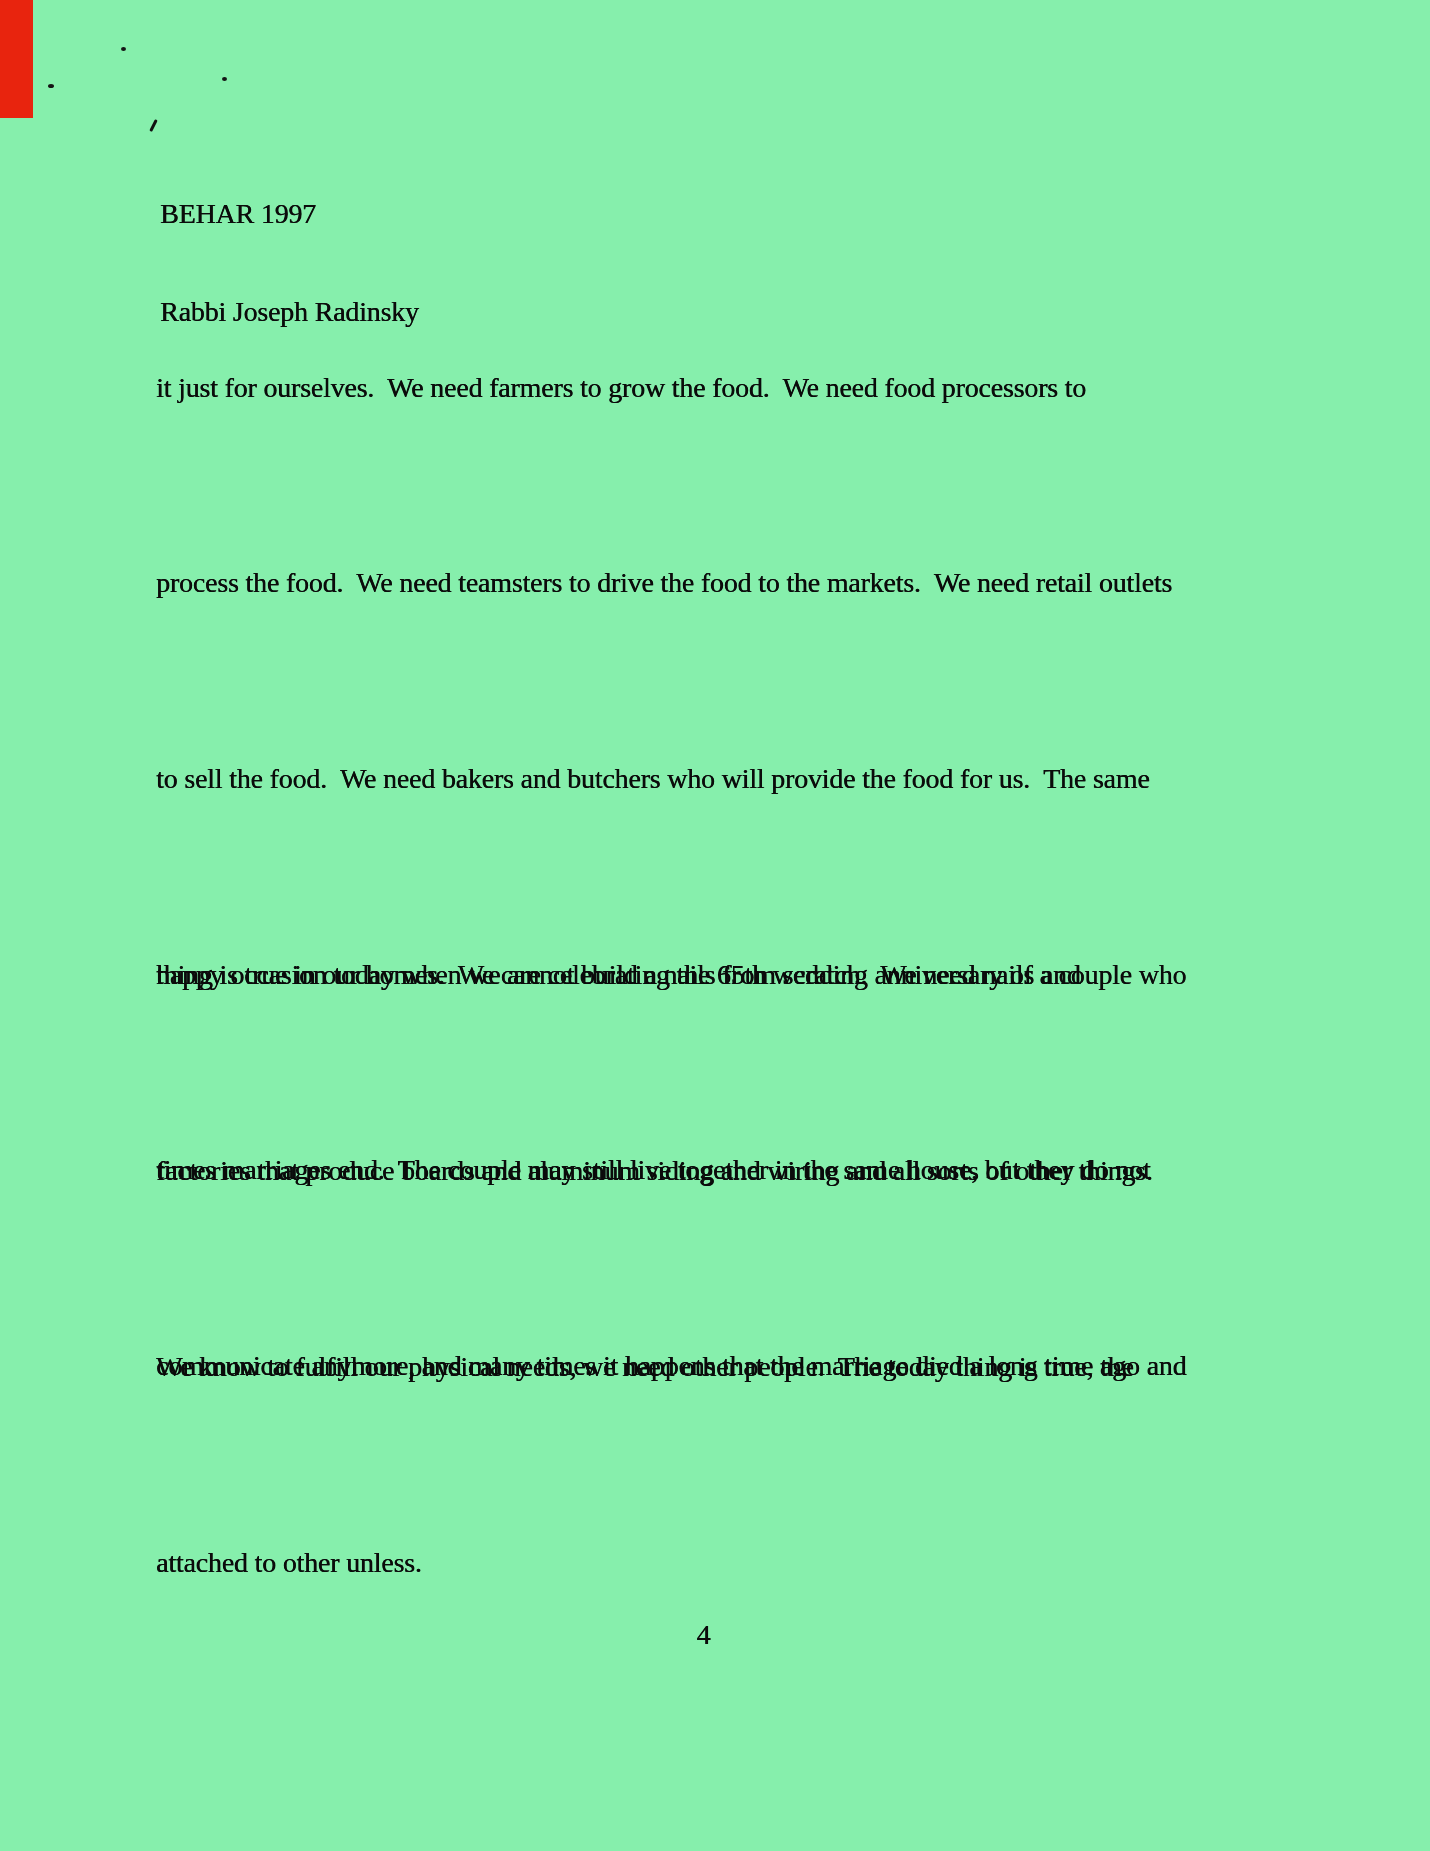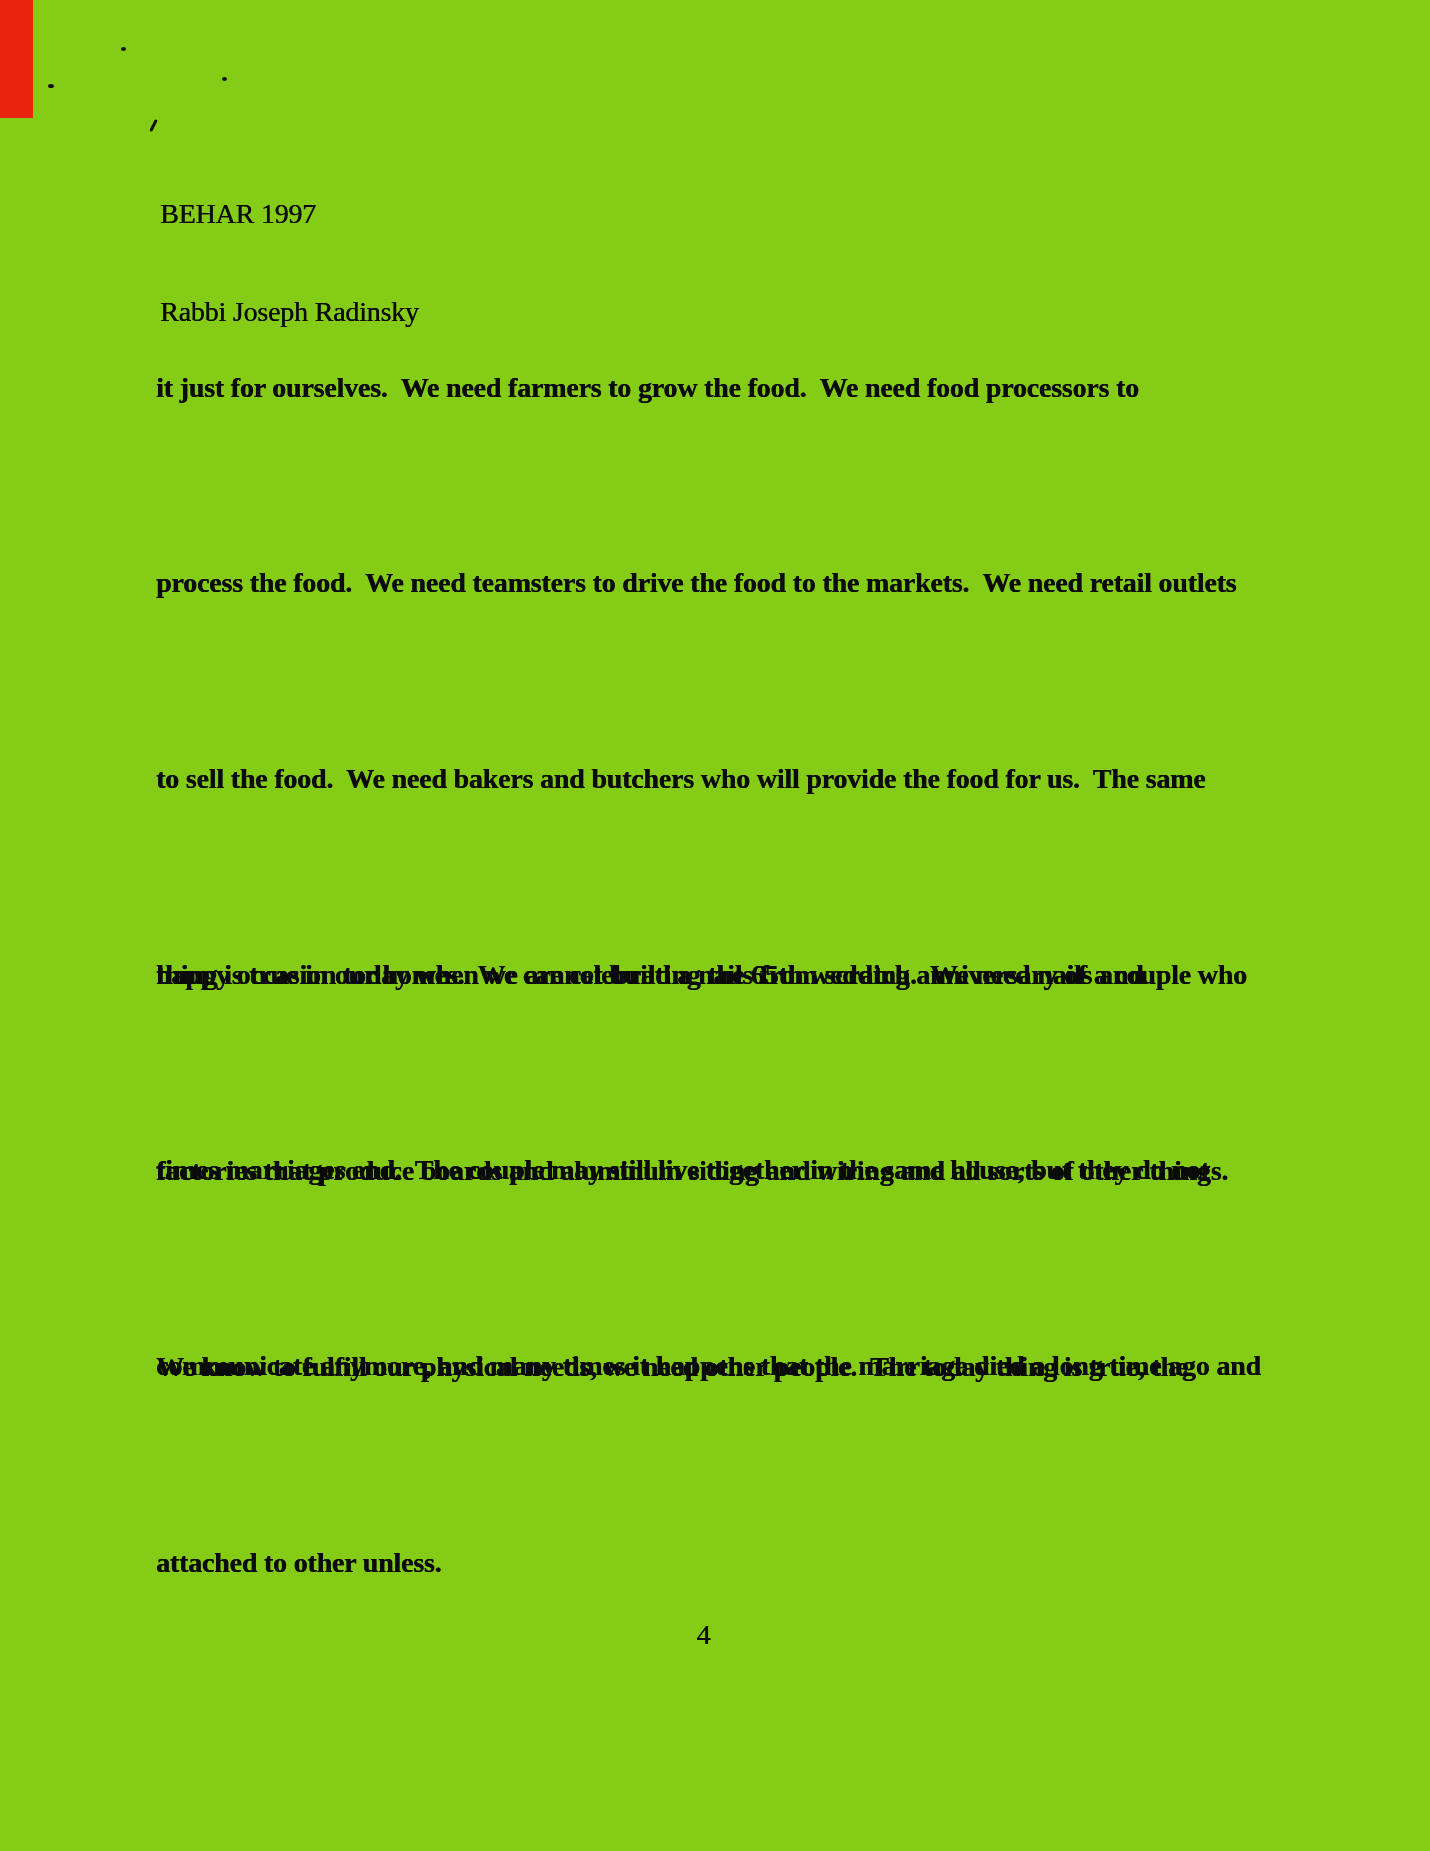--- a/index.html
+++ b/index.html
@@ -4,21 +4,21 @@
 <style>
   html, body { margin:0; padding:0; }
   body {
     width:1430px; height:1851px;
     background:#ffffff;
     position:relative;
     font-family:"Liberation Serif","DejaVu Serif",serif;
     color:#0b0b0b;
     overflow:hidden;
   }
-  .page { position:absolute; inset:0; overflow:hidden; background:#84cc16;padding-left:32px; }
+  .page { position:absolute; inset:0; overflow:hidden; background:#86efac;padding-left:32px; }
 
   
   .scan-stripe { position:absolute; left:0; top:0; width:33px; height:118px; background:#e8240e; }
   .speck { position:absolute; background:#141414; border-radius:50%; }
   .speck.s1 { left:121px; top:47px; width:5px; height:4px; }
   .speck.s2 { left:48px;  top:84px; width:6px; height:4px; }
   .speck.s3 { left:222px; top:77px; width:5px; height:4px; }
   .accent-mark { position:absolute; left:152px; top:119px; width:3px; height:13px;
                  background:#111; transform:rotate(27deg); border-radius:2px; }
 
@@ -28,21 +28,21 @@
     font-size:28px; line-height:32.5px; letter-spacing:-0.2px;
     white-space:pre; text-shadow:0.4px 0 0 currentColor;
   }
   .para {
     position:absolute; left:156px;
     font-size:28px; line-height:65.3px; letter-spacing:-0.2px;
     white-space:pre; text-shadow:0.4px 0 0 currentColor;
   }
   .para.p1 { top:224px; }
   .para.p2 { top:811px; }
-  .tline { min-height:65.3px;font-weight:bold; }
+  .tline { min-height:65.3px; }
   .page-num {
     position:absolute; left:156px; top:1619px; width:1095px;
     text-align:center; font-size:28px;
     text-shadow:0.4px 0 0 currentColor;
   }
 </style>
 </head>
 <body>
 
 <div class="page">

